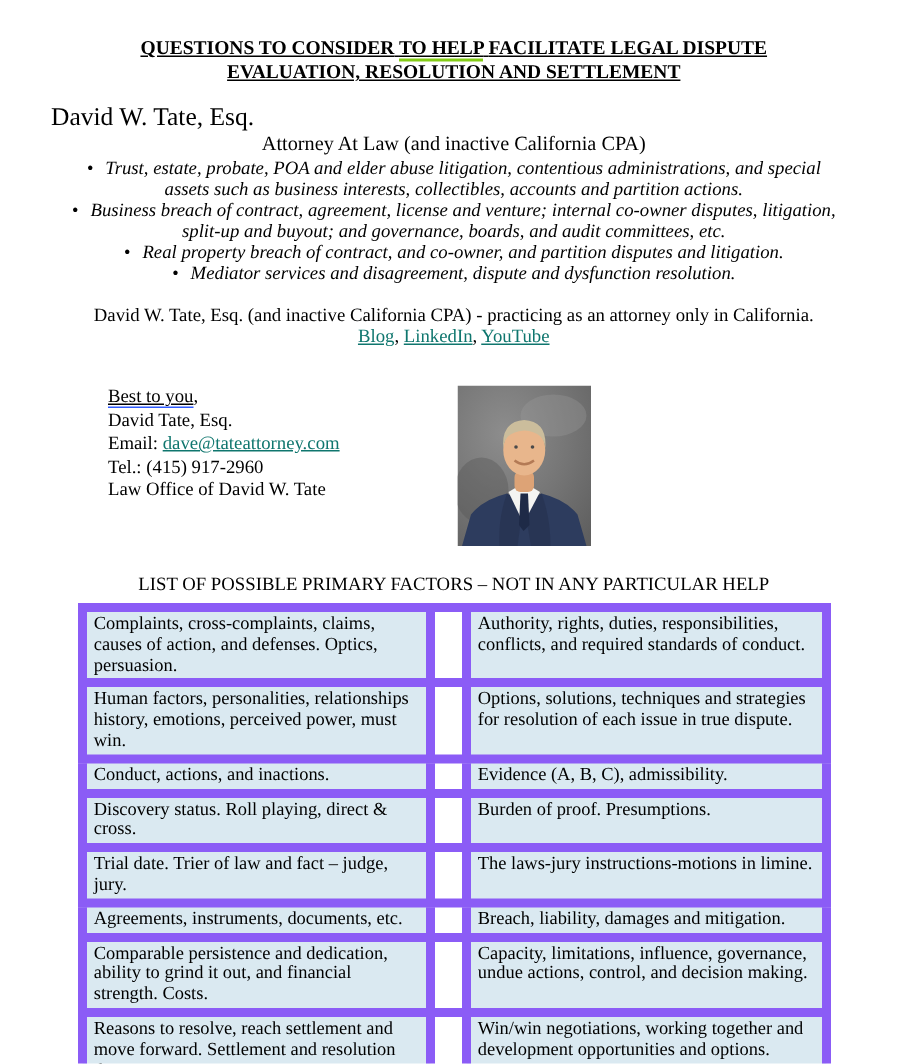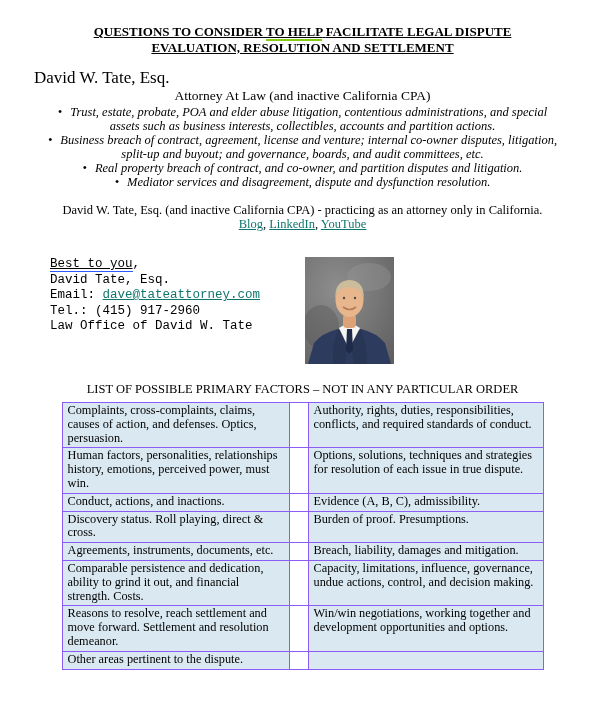--- a/index.html
+++ b/index.html
@@ -34,34 +34,34 @@
   .bullet-item { text-align: center; }
   .bullet-marker { margin-right: 8px; }
 
   
   .practice-note { text-align: center; font-size: 12.5px; line-height: 14px; margin-top: 14px; }
   .links-line { text-align: center; font-size: 12.5px; line-height: 14px; }
   .body-link { color: #0f766e; text-decoration: underline; cursor: pointer; }
 
   
   .contact-section { position: relative; height: 112px; margin-top: 26px; }
-  .contact-lines { margin-left: 16px; font-size: 12.5px; line-height: 15.5px; font-family: Liberation Mono, monospace; }
+  .contact-lines { margin-left: 38px; font-size: 12.5px; line-height: 15.5px; }
   .greeting {
     text-decoration: underline;
     border-bottom: 1.5px solid #2E5BFF;
     padding-bottom: 0px;
   }
   .photo-frame { position: absolute; left: 271px; top: 0; width: 89px; height: 107px; }
   .photo-frame svg { display: block; }
 
   
   .table-caption { text-align: center; font-size: 12.5px; margin-top: 13px; line-height: 15px; }
   table.factors { border-collapse: collapse; margin: 5px auto 0 auto; table-layout: fixed; }
   table.factors td {
-    border: 1px solid #8b5cf6;
+    border: 6px solid #8b5cf6;
     background: #DAE9F1;
     font-size: 12.3px;
     line-height: 13.8px;
     padding: 1px 5px 2px 5px;
     vertical-align: top;
     font-family: "Liberation Serif", serif;
   }
   td.cell-left  { width: 216px; }
   td.cell-gap   { width: 8px; background: #ffffff !important; padding: 0; }
   td.cell-right { width: 224px; }
@@ -128,21 +128,21 @@
 
         <path d="M30.5,42 Q29,24 44.5,23 Q60,24 58.5,42 Q58,31 44.5,30 Q31,31 30.5,42 Z" fill="#cbbd9c"></path>
 
         <path d="M38,50 Q44.5,55 51,50" stroke="#b37a55" stroke-width="1.6" fill="none"></path>
         <circle cx="39" cy="41" r="1.2" fill="#4a4a4a"></circle>
         <circle cx="50" cy="41" r="1.2" fill="#4a4a4a"></circle>
       </svg>
     </div>
   </div>
 
-  <div class="table-caption">LIST OF POSSIBLE PRIMARY FACTORS – NOT IN ANY PARTICULAR ORDER</div>
+  <div class="table-caption">LIST OF POSSIBLE PRIMARY FACTORS – NOT IN ANY PARTICULAR HELP</div>
 
   <table class="factors">
     <tbody>
         <tr>
           <td class="cell-left">Complaints, cross-complaints, claims, causes of action, and defenses. Optics, persuasion.</td>
           <td class="cell-gap"></td>
           <td class="cell-right">Authority, rights, duties, responsibilities, conflicts, and required standards of conduct.</td>
         </tr>
         <tr>
           <td class="cell-left">Human factors, personalities, relationships history, emotions, perceived power, must win.</td>
@@ -151,20 +151,25 @@
         </tr>
         <tr>
           <td class="cell-left">Conduct, actions, and inactions.</td>
           <td class="cell-gap"></td>
           <td class="cell-right">Evidence (A, B, C), admissibility.</td>
         </tr>
         <tr>
           <td class="cell-left">Discovery status. Roll playing, direct &amp;  cross.</td>
           <td class="cell-gap"></td>
           <td class="cell-right">Burden of proof. Presumptions.</td>
+        </tr>
+        <tr>
+          <td class="cell-left">Trial date. Trier of law and fact – judge, jury.</td>
+          <td class="cell-gap"></td>
+          <td class="cell-right">The laws-jury instructions-motions in limine.</td>
         </tr>
         <tr>
           <td class="cell-left">Agreements, instruments, documents, etc.</td>
           <td class="cell-gap"></td>
           <td class="cell-right">Breach, liability, damages and mitigation.</td>
         </tr>
         <tr>
           <td class="cell-left">Comparable persistence and dedication, ability to grind it out, and financial strength. Costs.</td>
           <td class="cell-gap"></td>
           <td class="cell-right">Capacity, limitations, influence, governance, undue actions, control, and decision making.</td>

